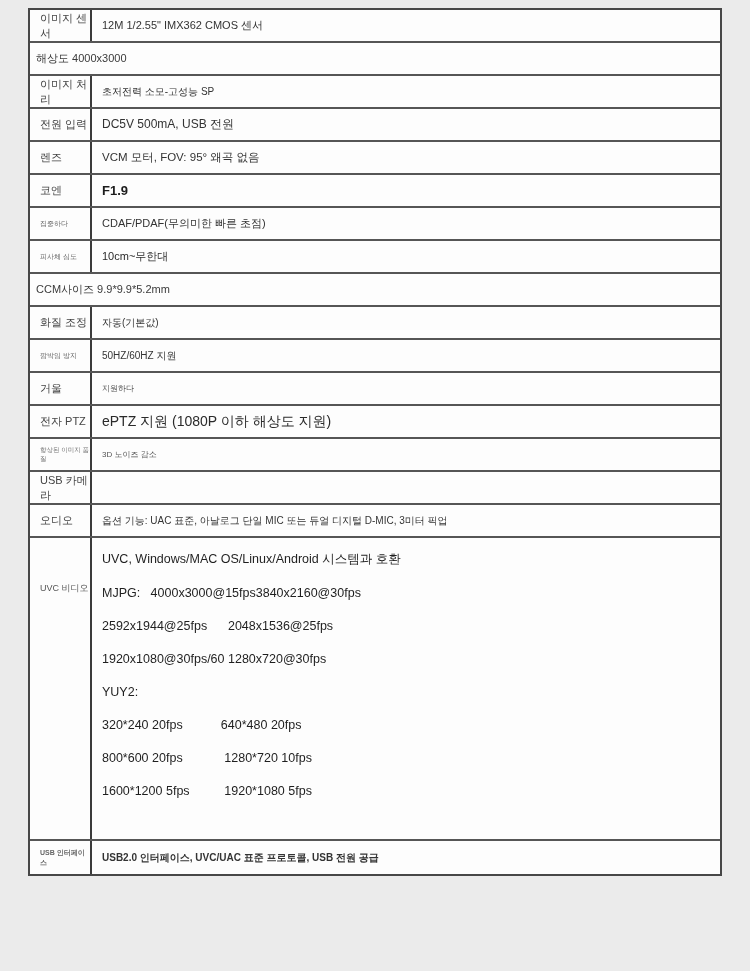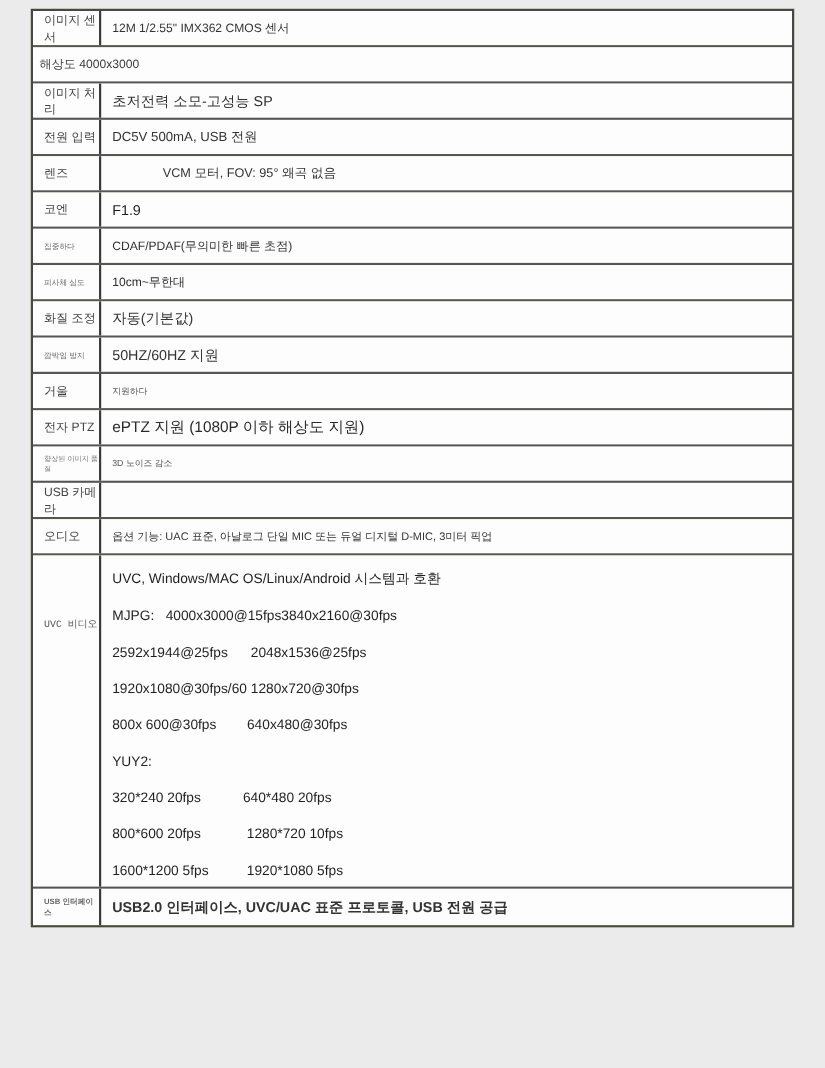--- a/index.html
+++ b/index.html
@@ -13,21 +13,21 @@
     width: 750px;
     height: 971px;
     background: #ebebeb;
     overflow: hidden;
   }
   .spec-table {
     position: absolute;
     left: 28px;
     top: 8px;
     width: 694px;
-    background: #bef264;
+    background: #3b82f6;
     border: 2px solid #474747;
     box-sizing: border-box;
   }
   .row {
     display: flex;
     border-bottom: 2px solid #565656;
     box-sizing: border-box;
     background: #fdfdfd;
   }
   .row:last-child { border-bottom: none; font-weight: bold; }
@@ -57,34 +57,33 @@
   .merged {
     flex: 1;
     padding-left: 6px;
     font-size: 11px;
     color: #3a3a3a;
   }
   
   .lbl-tiny   { font-size: 7px;   color: #666; }
   .lbl-tiny2  { font-size: 6.5px; color: #777; }
   .v-10  { font-size: 10px; text-align: center;  }
-  .v-105 { font-size: 13px;}
-  .v-115 { font-size: 11.5px; margin-left: 46px;}
+  .v-105 { font-size: 10px;}
+  .v-115 { font-size: 11.5px;}
   .v-12  { font-size: 12px;  }
-  .v-13b { font-size: 13px; font-weight: normal; color: #1c1c1c; }
+  .v-13b { font-size: 13px; font-weight: bold; color: #1c1c1c; }
   .v-14  { font-size: 14px; color: #2a2a2a; }
   .v-15  { font-size: 11px; color: #2a2a2a; }
   .v-8   { font-size: 8px; color: #555; }
   
   .uvc-label {
     align-items: flex-start;
-    padding-top: 56px;
+    padding-top: 44px;
     font-size: 9px;
     color: #555;
-    font-family: Liberation Mono, monospace;
   }
   .uvc-value {
     flex: 1;
     padding-left: 10px;
     padding-top: 5px;
     display: block;
     border-radius: 13px;
   }
   .uvc-line {
     height: 33px;
@@ -133,20 +132,23 @@
     <div class="row h-std">
       <div class="cell label lbl-tiny">집중하다</div>
       <div class="cell value">CDAF/PDAF(무의미한 빠른 초점)</div>
     </div>
 
     <div class="row h-std">
       <div class="cell label lbl-tiny">피사체 심도</div>
       <div class="cell value v-15">10cm~무한대</div>
     </div>
 
+    <div class="row h-std">
+      <div class="cell merged">CCM사이즈 9.9*9.9*5.2mm</div>
+    </div>
 
     <div class="row h-std">
       <div class="cell label">화질 조정</div>
       <div class="cell value v-105">자동(기본값)</div>
     </div>
 
     <div class="row h-std">
       <div class="cell label lbl-tiny">깜박임 방지</div>
       <div class="cell value v-105">50HZ/60HZ 지원</div>
     </div>
@@ -175,21 +177,20 @@
       <div class="cell value v-10">옵션 기능: UAC 표준, 아날로그 단일 MIC 또는 듀얼 디지털 D-MIC, 3미터 픽업</div>
     </div>
 
     <div class="row h-big">
       <div class="cell label uvc-label">UVC 비디오</div>
       <div class="uvc-value">
         <div class="uvc-line">UVC, Windows/MAC OS/Linux/Android 시스템과 호환</div>
         <div class="uvc-line">MJPG:   4000x3000@15fps3840x2160@30fps</div>
         <div class="uvc-line">2592x1944@25fps      2048x1536@25fps</div>
         <div class="uvc-line">1920x1080@30fps/60 1280x720@30fps</div>
-        <div class="uvc-line">800x 600@30fps        640x480@30fps</div>
         <div class="uvc-line">YUY2:</div>
         <div class="uvc-line">320*240 20fps           640*480 20fps</div>
         <div class="uvc-line">800*600 20fps            1280*720 10fps</div>
         <div class="uvc-line">1600*1200 5fps          1920*1080 5fps</div>
       </div>
     </div>
 
     <div class="row h-std">
       <div class="cell label lbl-tiny">USB 인터페이스</div>
       <div class="cell value v-105">USB2.0 인터페이스, UVC/UAC 표준 프로토콜, USB 전원 공급</div>

